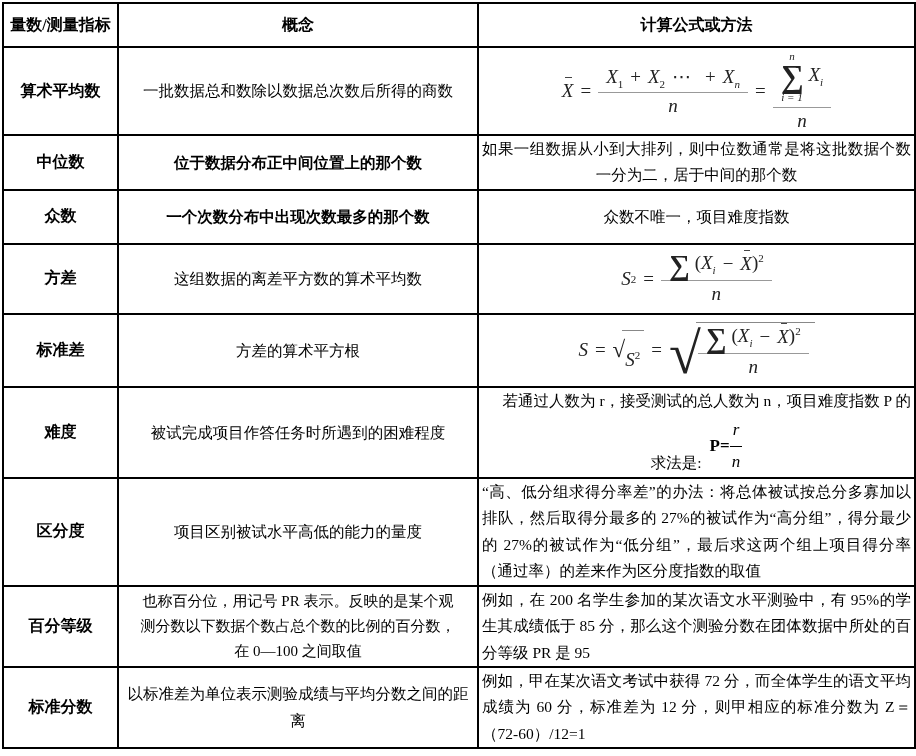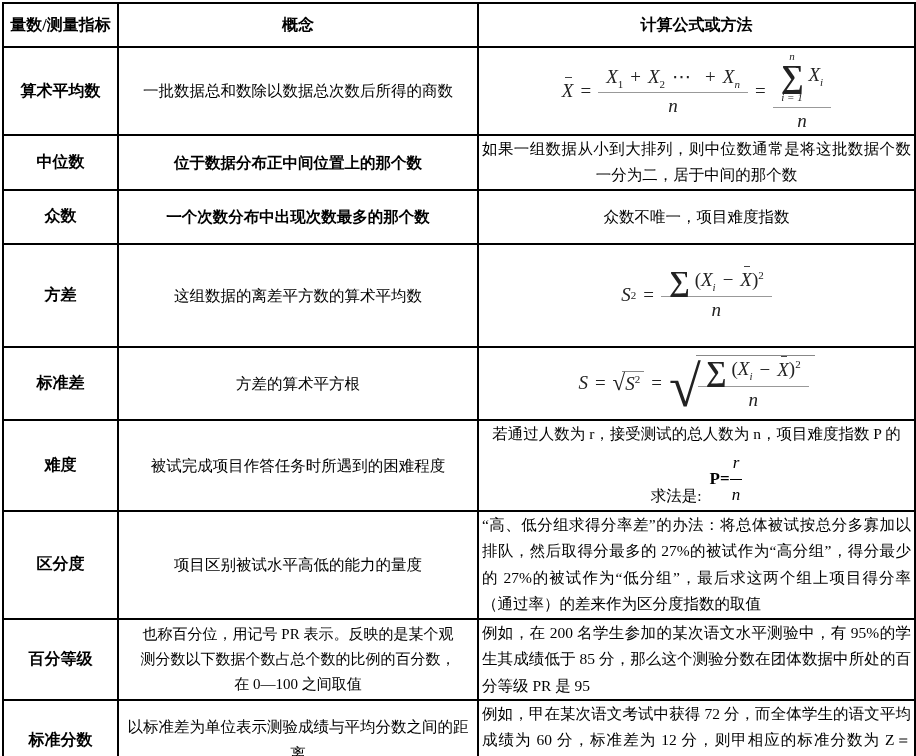--- a/index.html
+++ b/index.html
@@ -29,26 +29,26 @@
   .ov::before{content:"";position:absolute;top:-3px;left:30%;width:55%;border-top:1.6px solid #444;}
   .frac{display:inline-flex;flex-direction:column;align-items:center;vertical-align:middle;}
   .frac .num{display:block;text-align:center;border-bottom:1.5px solid #999;padding:0 8px 3px;white-space:nowrap;}
   .frac .den{display:block;padding-top:2px;}
   .sum{display:inline-flex;flex-direction:column;align-items:center;vertical-align:middle;line-height:1;margin-right:5px;}
   .sum .lim{font-size:11px;font-style:italic;line-height:1.2;}
   .sum .sym{font-size:32px;line-height:0.85;font-style:normal;font-weight:bold;}
   .sym-inline{font-size:29px;font-weight:bold;font-style:normal;vertical-align:middle;margin-right:5px;line-height:0.8;}
   .sqrt{display:inline-flex;align-items:center;vertical-align:middle;}
   .sqrt .rad{font-style:normal;font-size:23px;line-height:1;margin-right:-3px;transform:translateY(-1px);}
-  .sqrt .body{border-top:1.6px solid #888;padding:1px 4px 0 3px;}
+  .sqrt .body{border-top:1.6px solid #888;padding:18px 4px 0 3px;}
   .sqrt.big .rad{font-size:58px;line-height:0.85;margin-right:-5px;transform:translateY(3px);}
   .sqrt.big .body{padding:2px 6px 0 2px;}
 
   
-  .m-intro{display:block;text-align:center;}
+  .m-intro{display:block;text-align:right;}
   .pline{display:flex;justify-content:center;align-items:center;gap:8px;margin-top:2px;}
   .plabel{margin-top:33px;}
   .pfrac{display:inline-flex;align-items:center;font-size:17px;}
   .plhs{font-weight:bold;}
   .frac.small .num{border-bottom:1.8px solid #000;padding:0 3px 1px;}
   .frac.small .den{padding-top:1px;}
   .frac.small{font-style:italic;font-size:17px;}
 </style>
 </head>
 <body>
@@ -97,21 +97,21 @@
     <td class="concept bold">位于数据分布正中间位置上的那个数</td>
     <td class="mtext jcenter">如果一组数据从小到大排列，则中位数通常是将这批数据个数一分为二，居于中间的那个数</td>
   </tr>
 
   <tr style="height:54px">
     <td class="lbl">众数</td>
     <td class="concept bold">一个次数分布中出现次数最多的那个数</td>
     <td class="mtext center">众数不唯一，项目难度指数</td>
   </tr>
 
-  <tr style="height:103px">
+  <tr style="height:70px">
     <td class="lbl">方差</td>
     <td class="concept">这组数据的离差平方数的算术平均数</td>
     <td class="fcell">
       <div class="formula">
         <span class="it">S</span>
               <sup>2</sup>
         <span class="op">=</span>
         <span class="frac">
           <span class="num"><span class="sym-inline">∑</span><span>(</span><span class="it">X</span><sub class="it">i</sub><span class="op">−</span><span class="ov it">X</span><span>)</span><sup>2</sup></span>
           <span class="den it">n</span>

